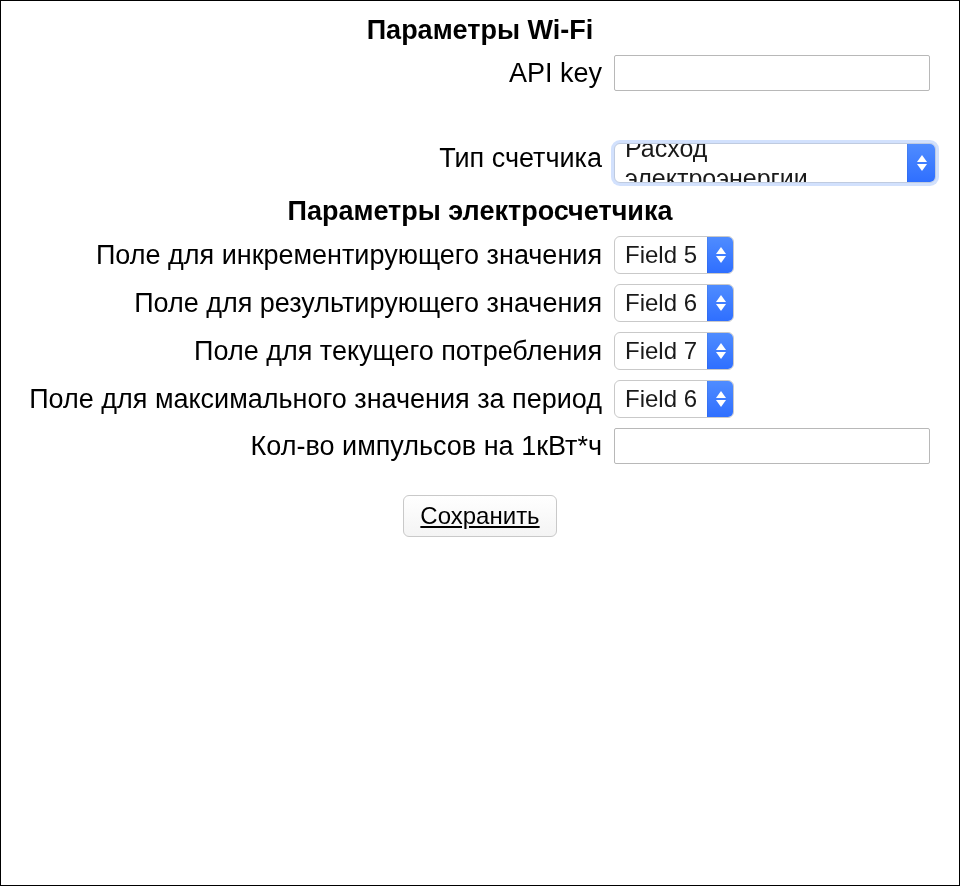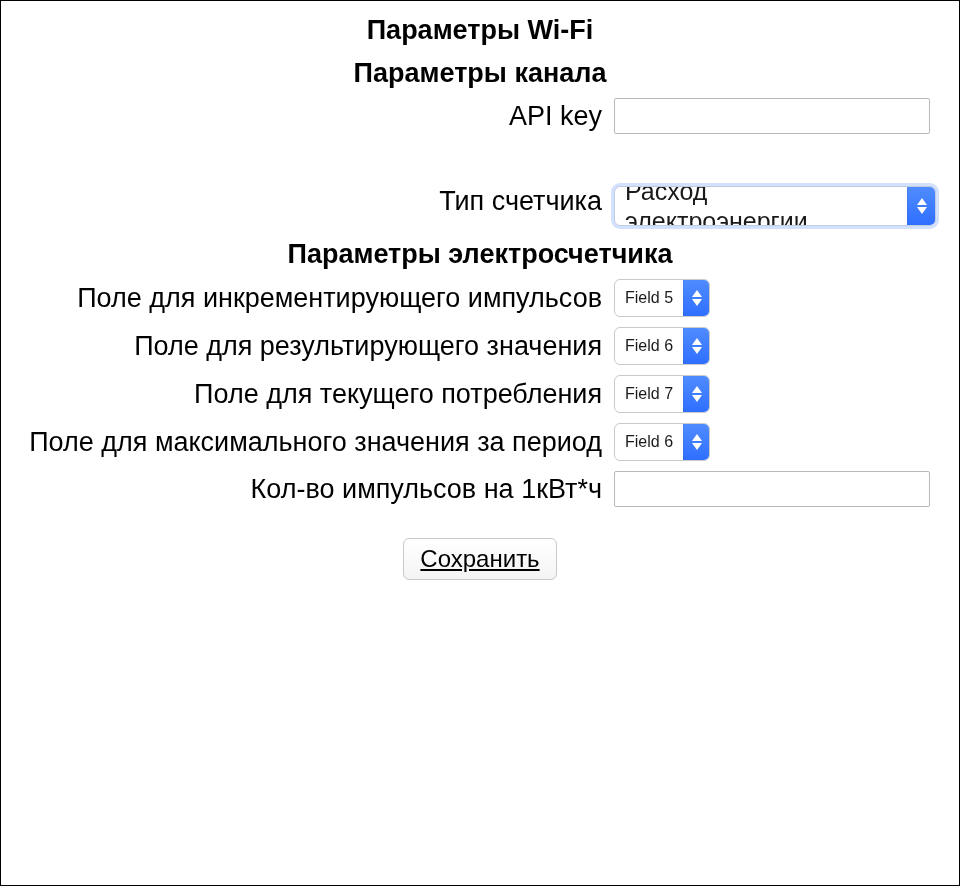--- a/index.html
+++ b/index.html
@@ -63,21 +63,21 @@
   }
   .select-wrap .sel-text {
     padding: 4px 12px 4px 10px;
     font-size: 25px;
     line-height: 30px;
     color: #1a1a1a;
     display: flex;
     align-items: center;
   }
   .select-wrap.small .sel-text {
-    font-size: 16px;
+    font-size: 24px;
     padding: 2px 10px 2px 10px;
   }
   .select-wrap .stepper {
     width: 28px;
     background: linear-gradient(#4f8cff, #2f6fff);
     display: flex;
     flex-direction: column;
     align-items: center;
     justify-content: center;
     gap: 2px;
@@ -108,23 +108,20 @@
 <div class="panel">
   <table>
 
     <tbody>
         <tr>
           <td class="heading" colspan="2">Параметры Wi-Fi</td>
         </tr>
 
 
 
-    <tr>
-          <td class="heading" colspan="2">Параметры канала</td>
-        </tr>
 
     <tr>
       <td class="label">API key</td>
       <td class="spanned">
         <input class="text-input" type="text" value="" style="">
       </td>
     </tr>
 
     <tr class="gap-row">
           <td colspan="2"></td>
@@ -146,21 +143,21 @@
           <select class="native-overlay"></select>
         </div>
       </td>
     </tr>
 
     <tr>
           <td class="heading" colspan="2">Параметры электросчетчика</td>
         </tr>
 
     <tr>
-      <td class="label">Поле для инкрементирующего импульсов</td>
+      <td class="label">Поле для инкрементирующего значения</td>
       <td class="spanned">
         <div class="select-wrap small">
           <span class="sel-text">Field 5</span>
           <span class="stepper">
             <svg width="10" height="7" viewBox="0 0 10 7">
                   <path d="M0 7 L5 0 L10 7 Z" fill="#fff"></path>
                 </svg>
             <svg width="10" height="7" viewBox="0 0 10 7">
                   <path d="M0 0 L5 7 L10 0 Z" fill="#fff"></path>
                 </svg>

